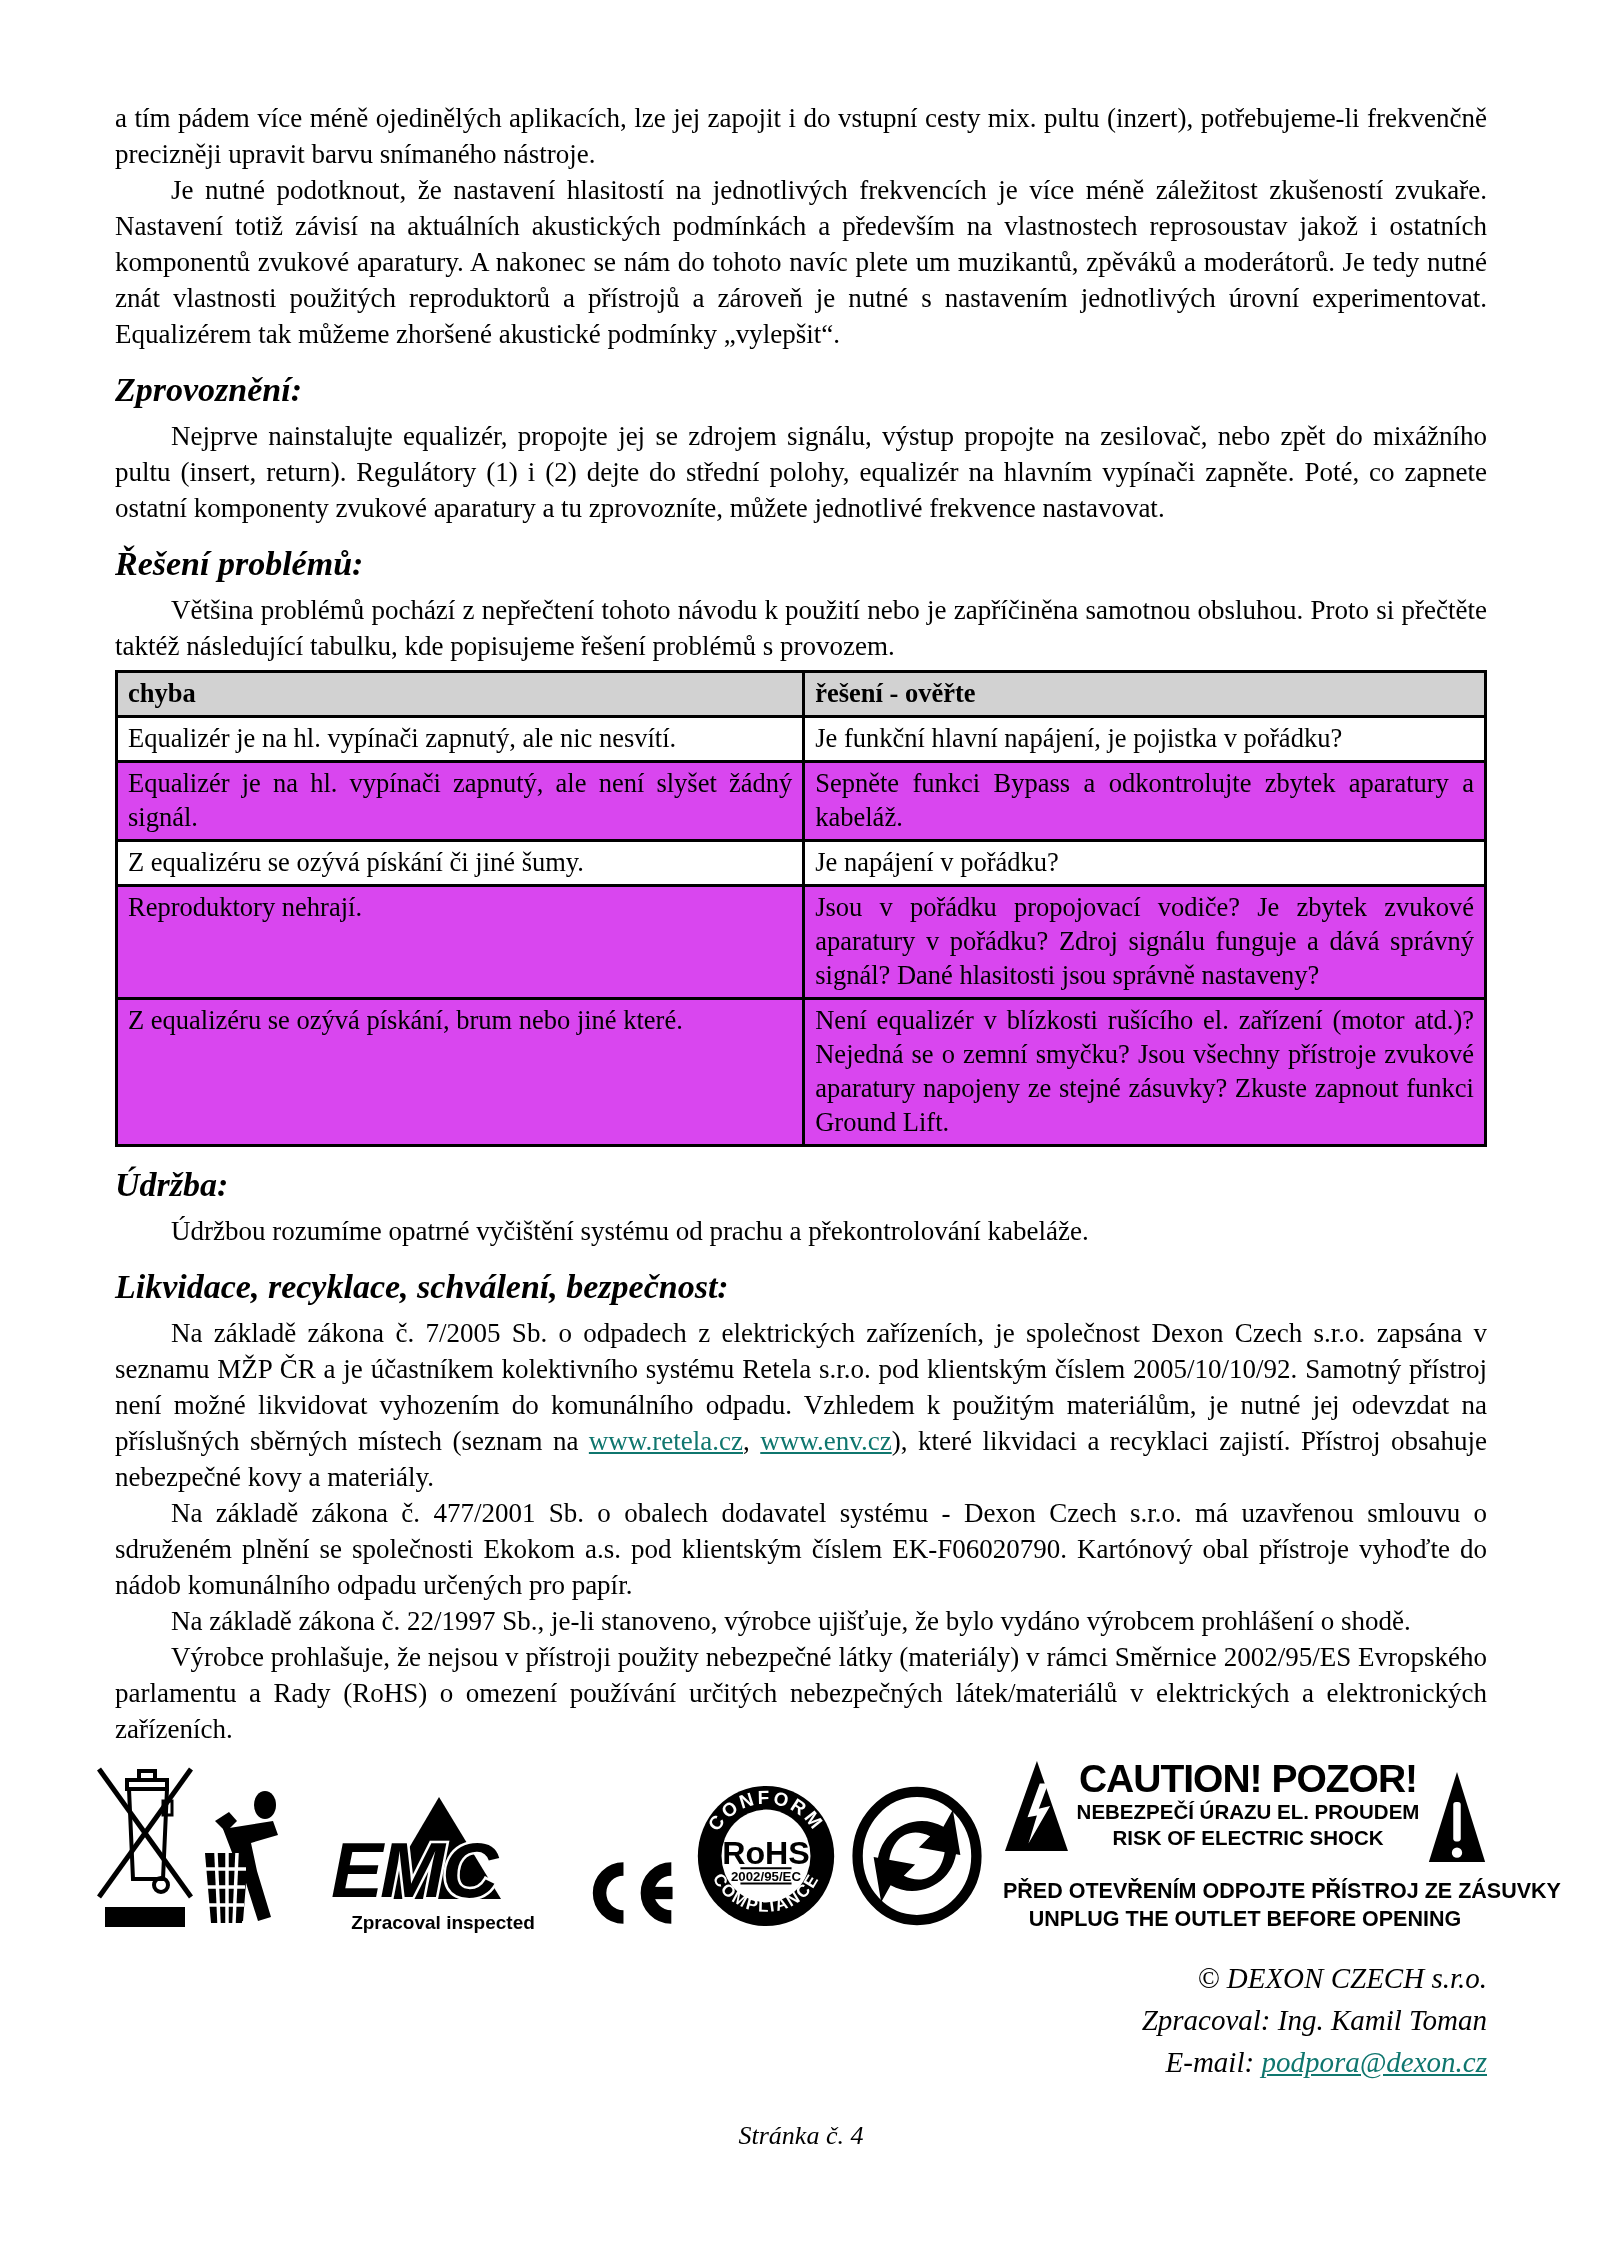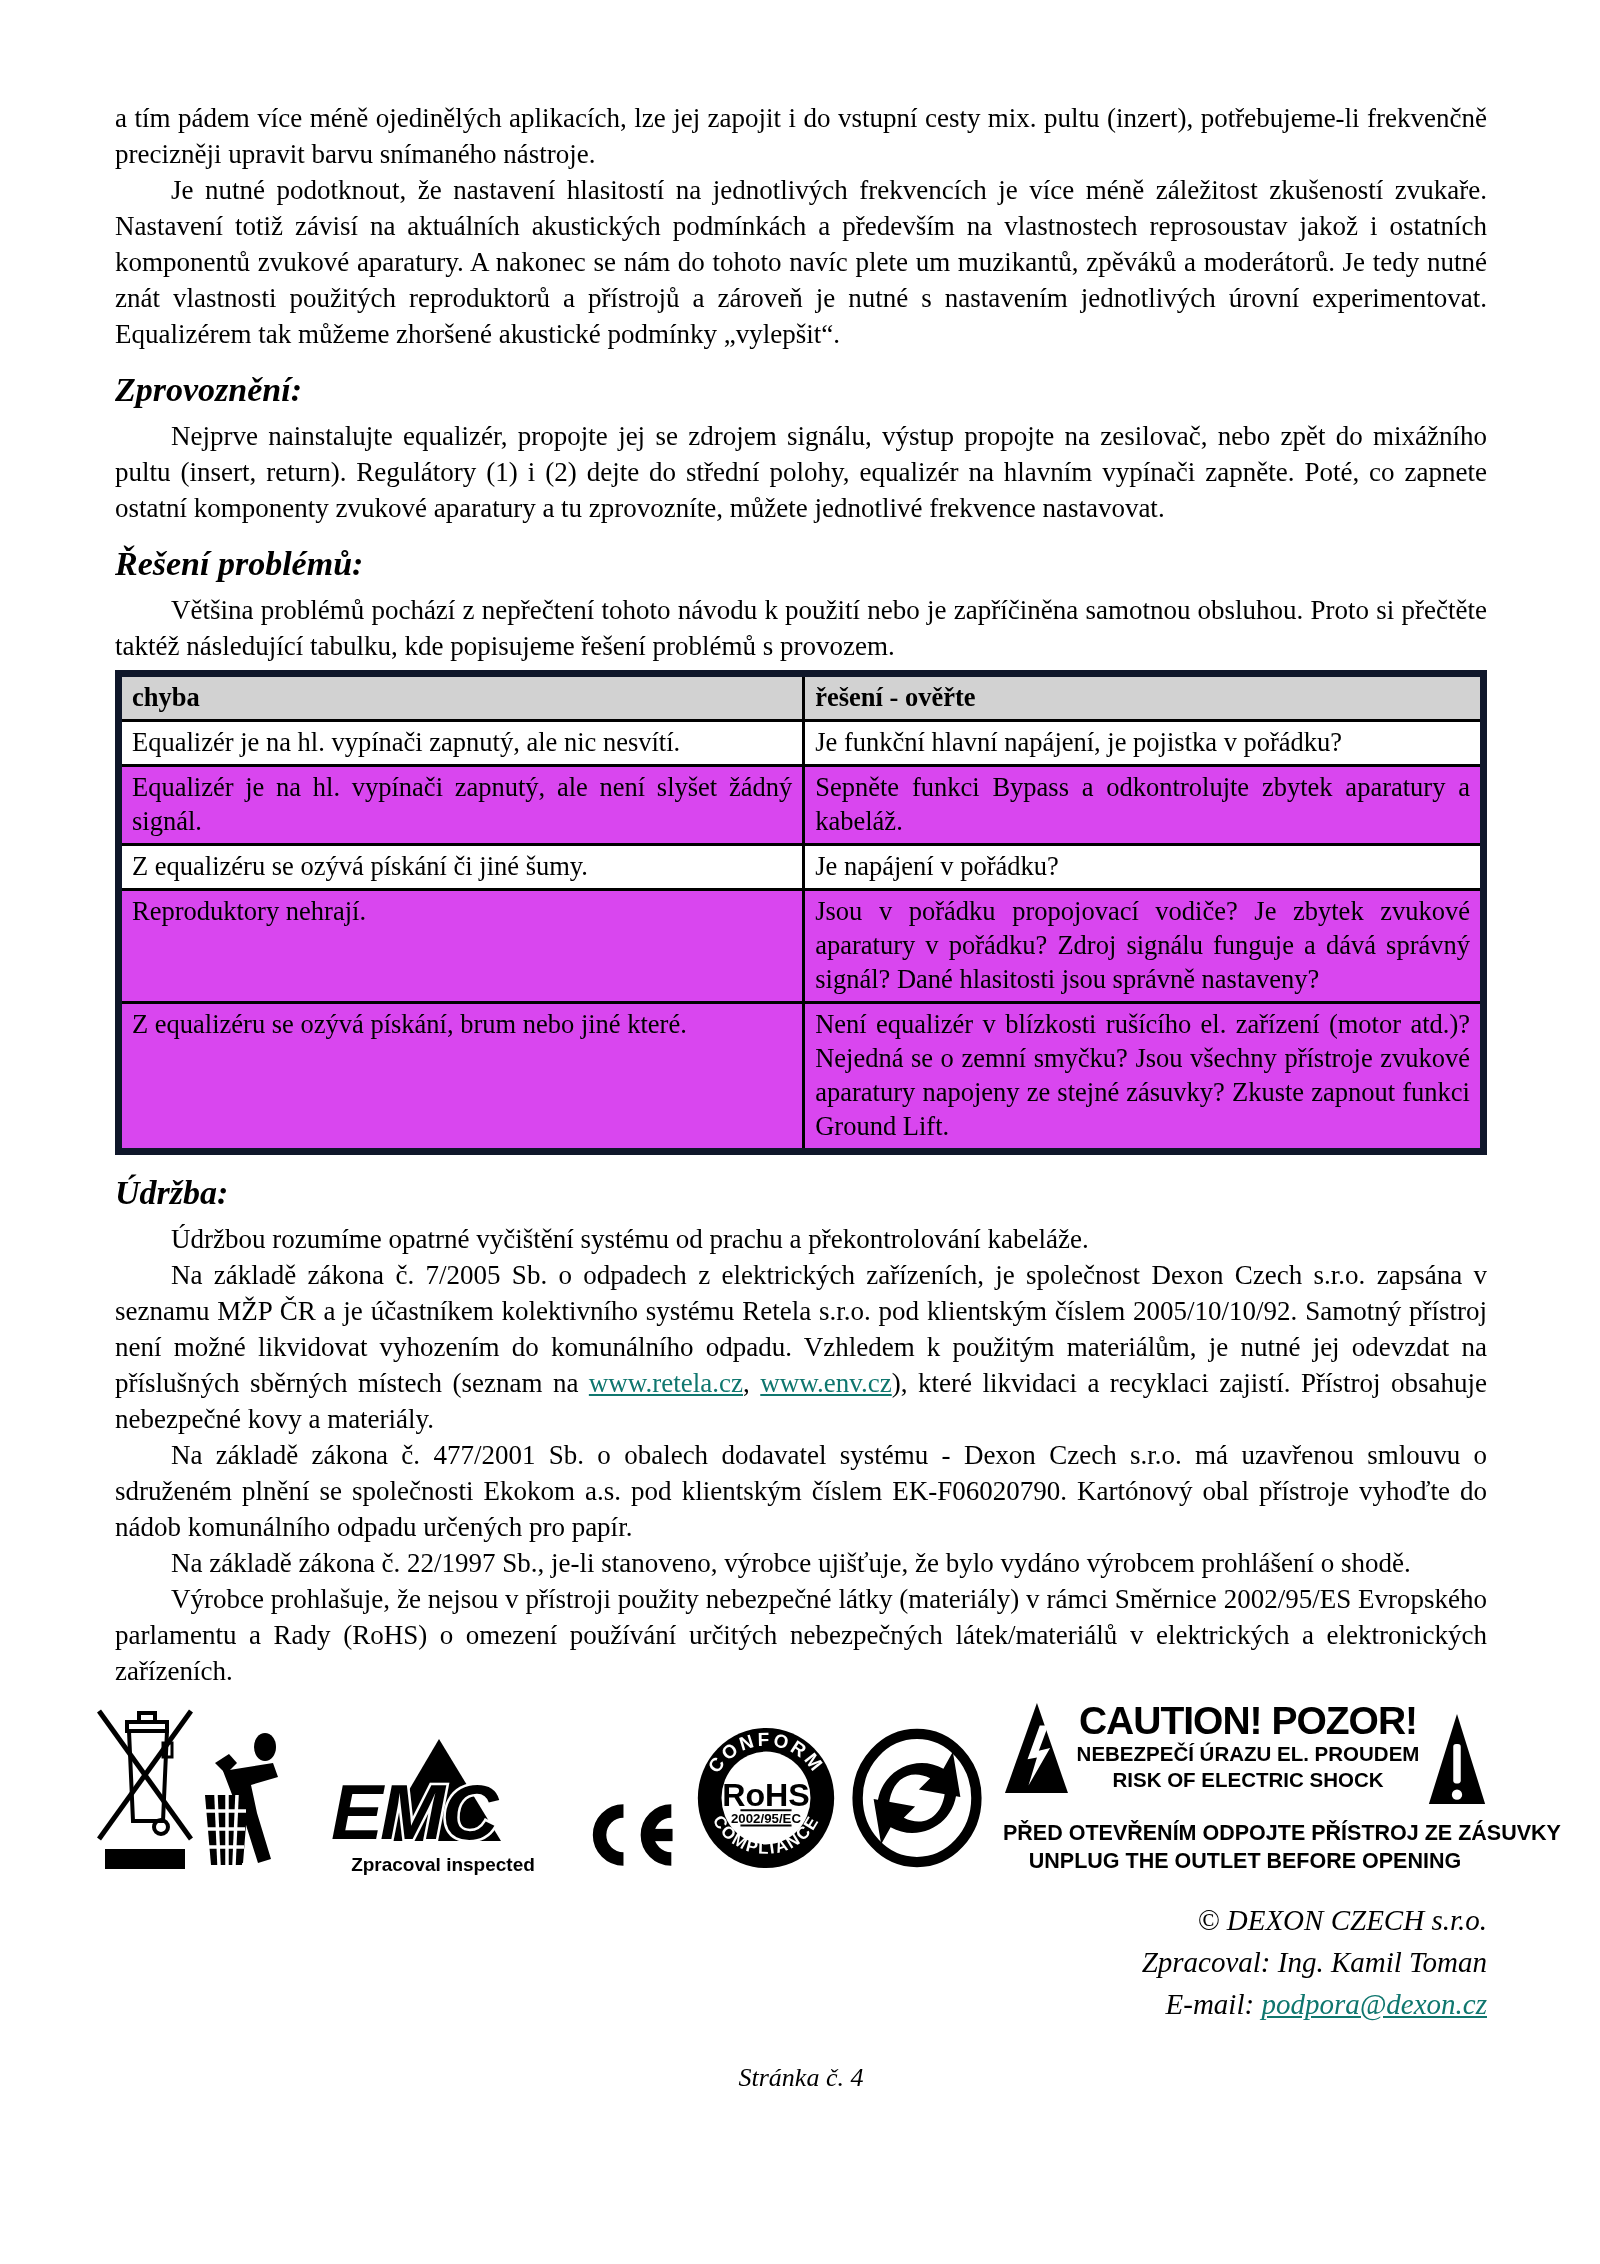--- a/index.html
+++ b/index.html
@@ -21,21 +21,21 @@
   h2.sect{
     margin:18px 0 8px 0;
     font-size:34px;line-height:40px;
     font-weight:bold;font-style:italic;
   }
   a.doclink{color:#0f766e;text-decoration:underline;cursor:pointer;}
 
   
   table.trouble{
     width:100%;border-collapse:collapse;margin:6px 0 16px 0;
-    border:7px solid #0f172a;
+    border:1px solid #0f172a;
     font-size:26.5px;line-height:34px;
   }
   table.trouble td,table.trouble th{
     border:3px solid #000;
     padding:3px 10px 5px 10px;
     vertical-align:top;text-align:left;font-weight:normal;
     text-align:justify;
   }
   table.trouble th{background:#d2d2d2;font-weight:bold;text-align:left;}
   td.c1{width:50.2%;}
@@ -124,20 +124,21 @@
     <tr class="row-gray">
       <td class="c1">Z equalizéru se ozývá pískání, brum nebo jiné které.</td>
       <td>Není equalizér v blízkosti rušícího el. zařízení (motor atd.)? Nejedná se o zemní smyčku? Jsou všechny přístroje zvukové aparatury napojeny ze stejné zásuvky? Zkuste zapnout funkci Ground Lift.</td>
     </tr>
   </tbody>
     </table>
 
   <h2 class="sect">Údržba:</h2>
   <p class="body indent">Údržbou rozumíme opatrné vyčištění systému od prachu a překontrolování kabeláže.</p>
 
+  <h2 class="sect">Likvidace, recyklace, schválení, bezpečnost:</h2>
   <p class="body indent"><span>Na základě zákona č. 7/2005 Sb. o odpadech z elektrických zařízeních, je společnost Dexon Czech s.r.o. zapsána v seznamu MŽP ČR a je účastníkem kolektivního systému Retela s.r.o. pod klientským číslem 2005/10/10/92. Samotný přístroj není možné likvidovat vyhozením do komunálního odpadu. Vzhledem k použitým materiálům, je nutné jej odevzdat na příslušných sběrných místech (seznam na </span><a class="doclink">www.retela.cz</a><span>, </span><a class="doclink">www.env.cz</a><span>), které likvidaci a recyklaci zajistí. Přístroj obsahuje nebezpečné kovy a materiály.</span></p>
   <p class="body indent">Na základě zákona č. 477/2001 Sb. o obalech dodavatel systému - Dexon Czech s.r.o. má uzavřenou smlouvu o sdruženém plnění se společnosti Ekokom a.s. pod klientským číslem EK-F06020790. Kartónový obal přístroje vyhoďte do nádob komunálního odpadu určených pro papír.</p>
   <p class="body indent">Na základě zákona č. 22/1997 Sb., je-li stanoveno, výrobce ujišťuje, že bylo vydáno výrobcem prohlášení o shodě.</p>
   <p class="body indent">Výrobce prohlašuje, že nejsou v přístroji použity nebezpečné látky (materiály) v rámci Směrnice 2002/95/ES Evropského parlamentu a Rady (RoHS) o omezení používání určitých nebezpečných látek/materiálů v elektrických a elektronických zařízeních.</p>
 
   <div class="icon-strip">
 
     <span class="badge b-weee">
       <svg width="96" height="168" viewBox="0 0 96 168">
         <rect x="30" y="19" width="40" height="9" fill="none" stroke="#000" stroke-width="4"></rect>

